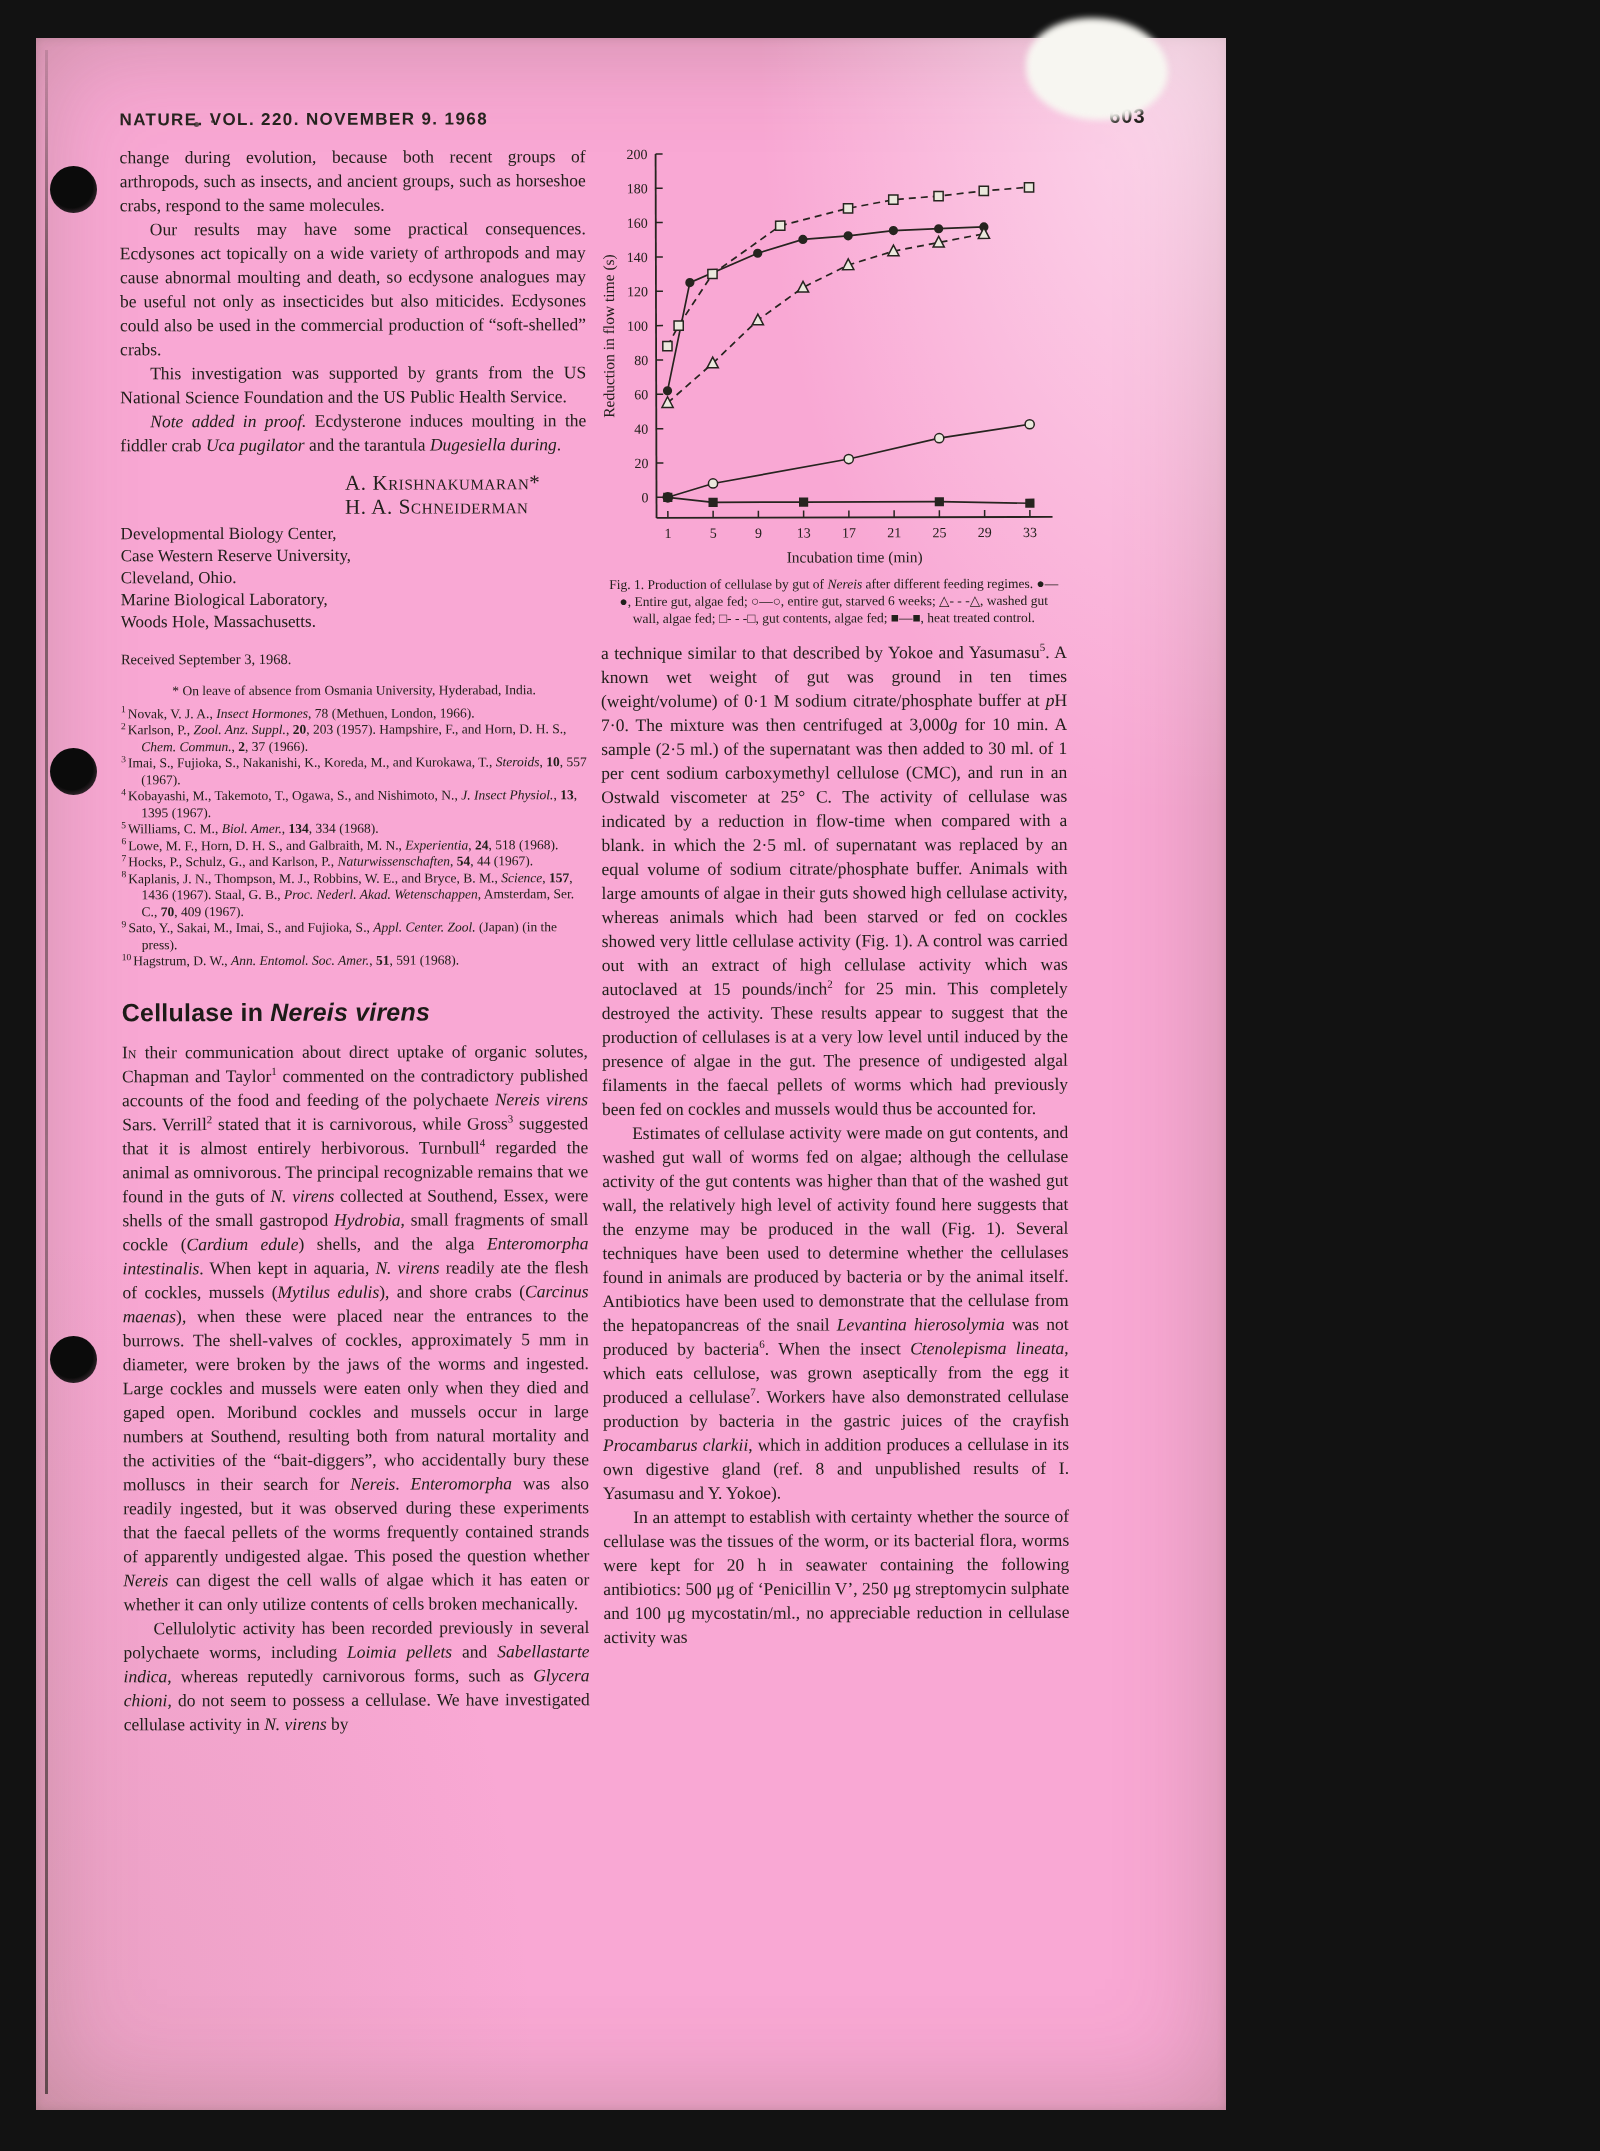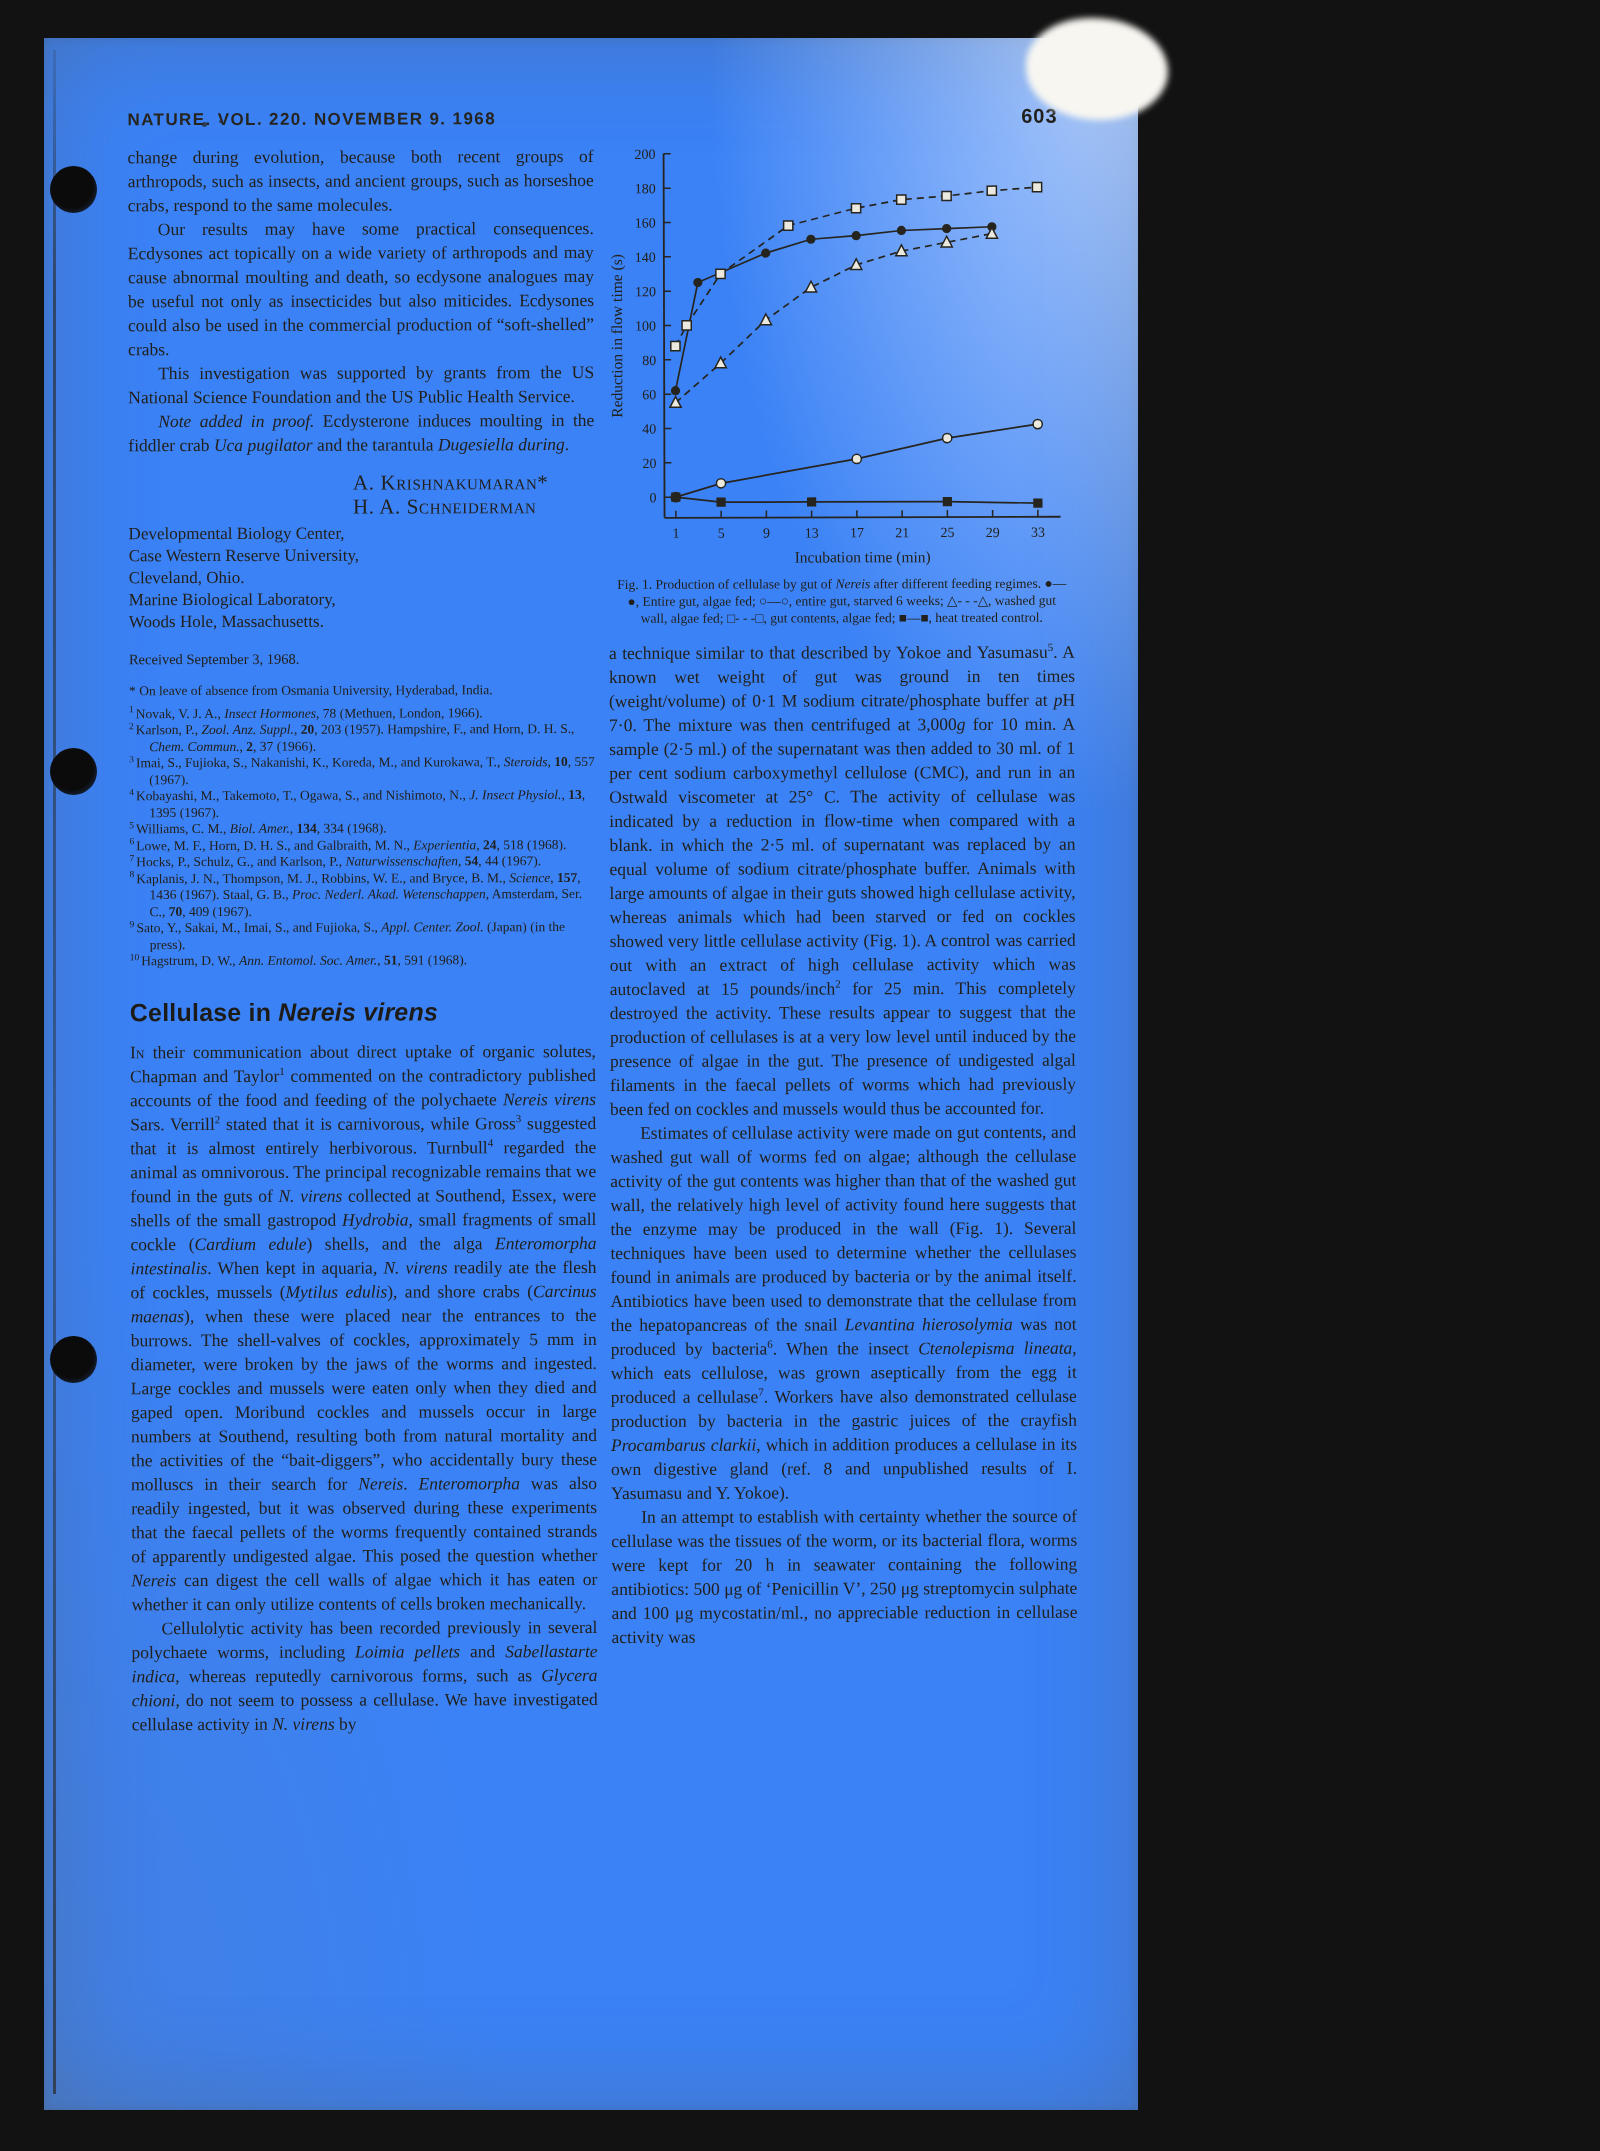--- a/index.html
+++ b/index.html
@@ -1,19 +1,19 @@
 <!DOCTYPE html>
 <html lang="en"><head>
 <meta charset="utf-8">
 <style>
   *{margin:0;padding:0;box-sizing:border-box}
   html,body{width:1600px;height:2151px}
   body{position:relative;background:#121212;font-family:"Liberation Serif","DejaVu Serif",serif;color:#22201c;overflow:hidden}
 
-  .page{position:absolute;left:44px;top:38px;width:1094px;height:2072px;background:#3b82f6;
+  .page{position:absolute;left:36px;top:38px;width:1190px;height:2072px;background:#f9a8d4;
         box-shadow:inset 0 0 110px rgba(92,82,58,.30), inset 0 0 10px rgba(60,54,40,.18)}
   .page::before{content:"";position:absolute;inset:0;pointer-events:none;
         background:radial-gradient(ellipse at 96% 1%, rgba(255,255,255,.55), rgba(255,255,255,0) 26%),
                    radial-gradient(ellipse at 0% 100%, rgba(120,105,75,.12), rgba(0,0,0,0) 30%)}
   .page-inner{position:absolute;inset:0;transform:rotate(-0.15deg)}
 
   .crease{position:absolute;left:9px;top:12px;bottom:16px;width:3px;
         background:linear-gradient(to bottom, rgba(40,36,30,.15), rgba(40,36,30,.62) 12%, rgba(40,36,30,.40) 55%, rgba(40,36,30,.66));
         filter:blur(.6px)}
   .hole{position:absolute;width:47px;height:47px;border-radius:50%;
@@ -34,21 +34,21 @@
   .col-right{left:566px;top:102px}
   p.body{text-indent:30px}
   p.noindent{text-indent:0}
   sup{font-size:11px;line-height:0}
   .sc{font-variant:small-caps}
 
   .sigs{width:fit-content;margin:14px 46px 2px auto;text-align:left;font-variant:small-caps;
         font-size:21px;letter-spacing:.6px;line-height:24px}
   .address{margin-top:4px;text-align:left;font-size:17px;line-height:22px}
   .received{margin-top:14px;font-size:14.5px;text-align:left}
-  .footnote{margin-top:12px;font-size:13.5px;line-height:16.5px;text-align:left}
+  .footnote{margin-top:12px;font-size:13.5px;line-height:16.5px;text-align:center}
   .refs{margin-top:6px}
   .ref{font-size:13.5px;line-height:16.5px;text-align:left;padding-left:20px;text-indent:-20px}
   .ref sup{font-size:9.5px;margin-right:2px}
 
   h2.section-title{font-family:"Liberation Sans","DejaVu Sans",sans-serif;font-size:25px;font-weight:700;
         letter-spacing:.2px;margin:30px 0 16px;text-align:left;color:#1d1b18}
 
   .figure{margin-bottom:10px}
   svg.chart{display:block}
   svg.chart text{font-family:"Liberation Serif","DejaVu Serif",serif;fill:#23211d}

